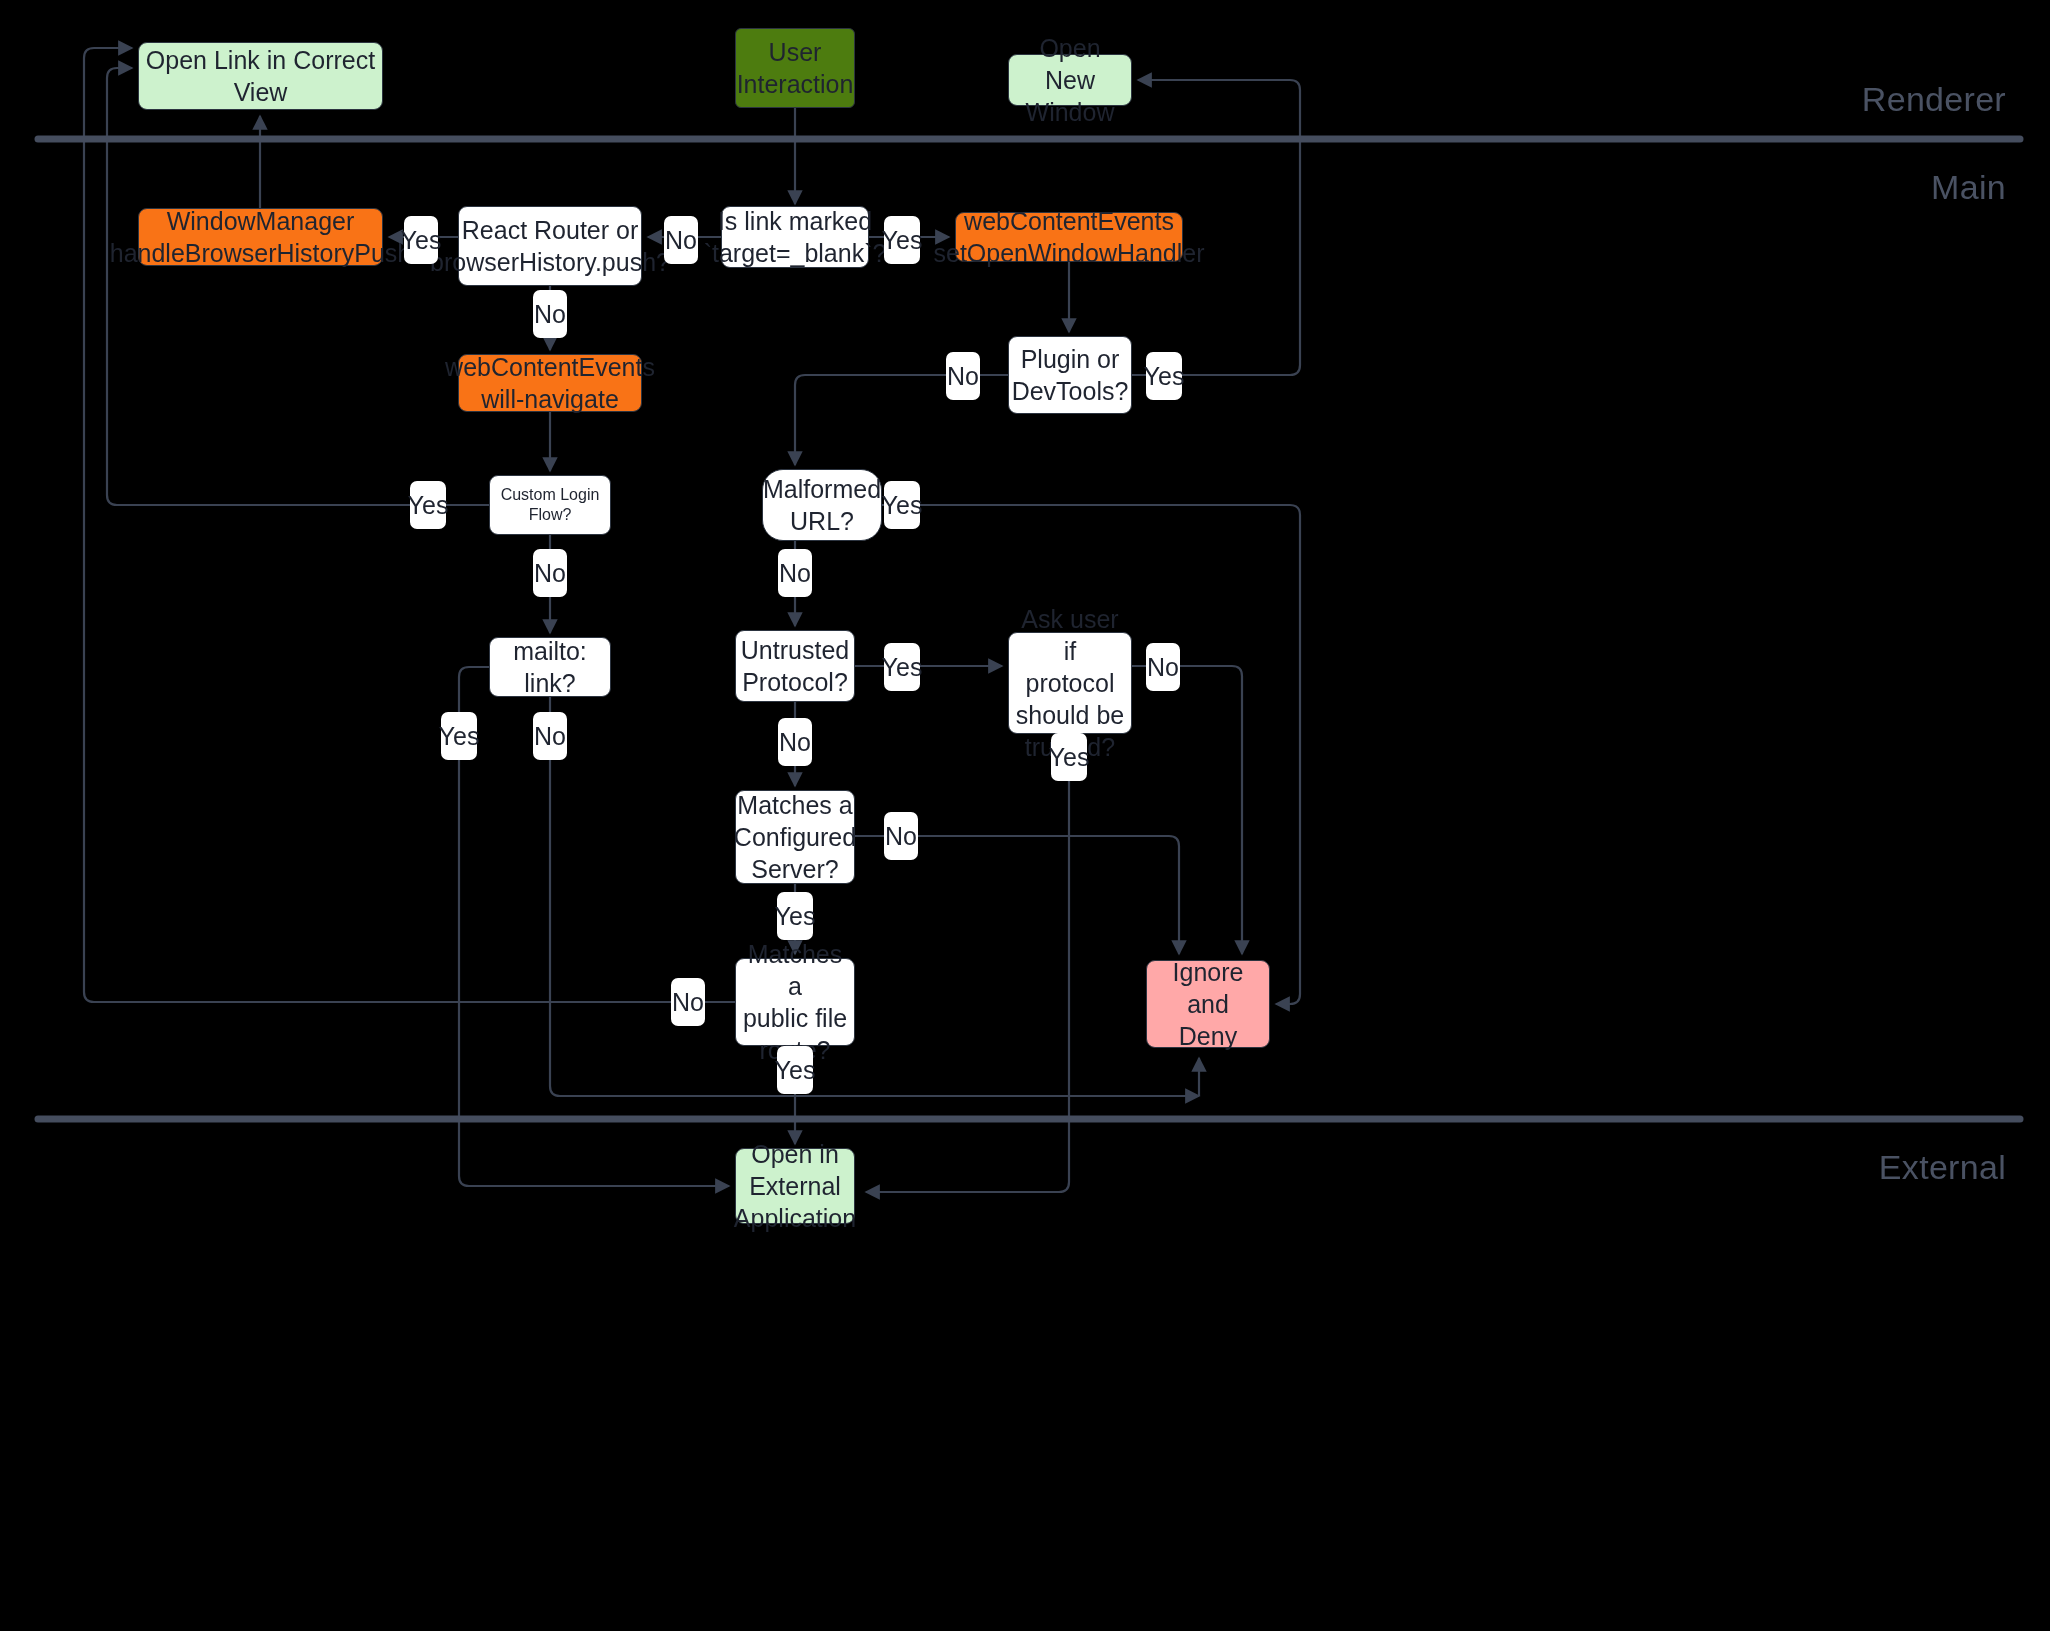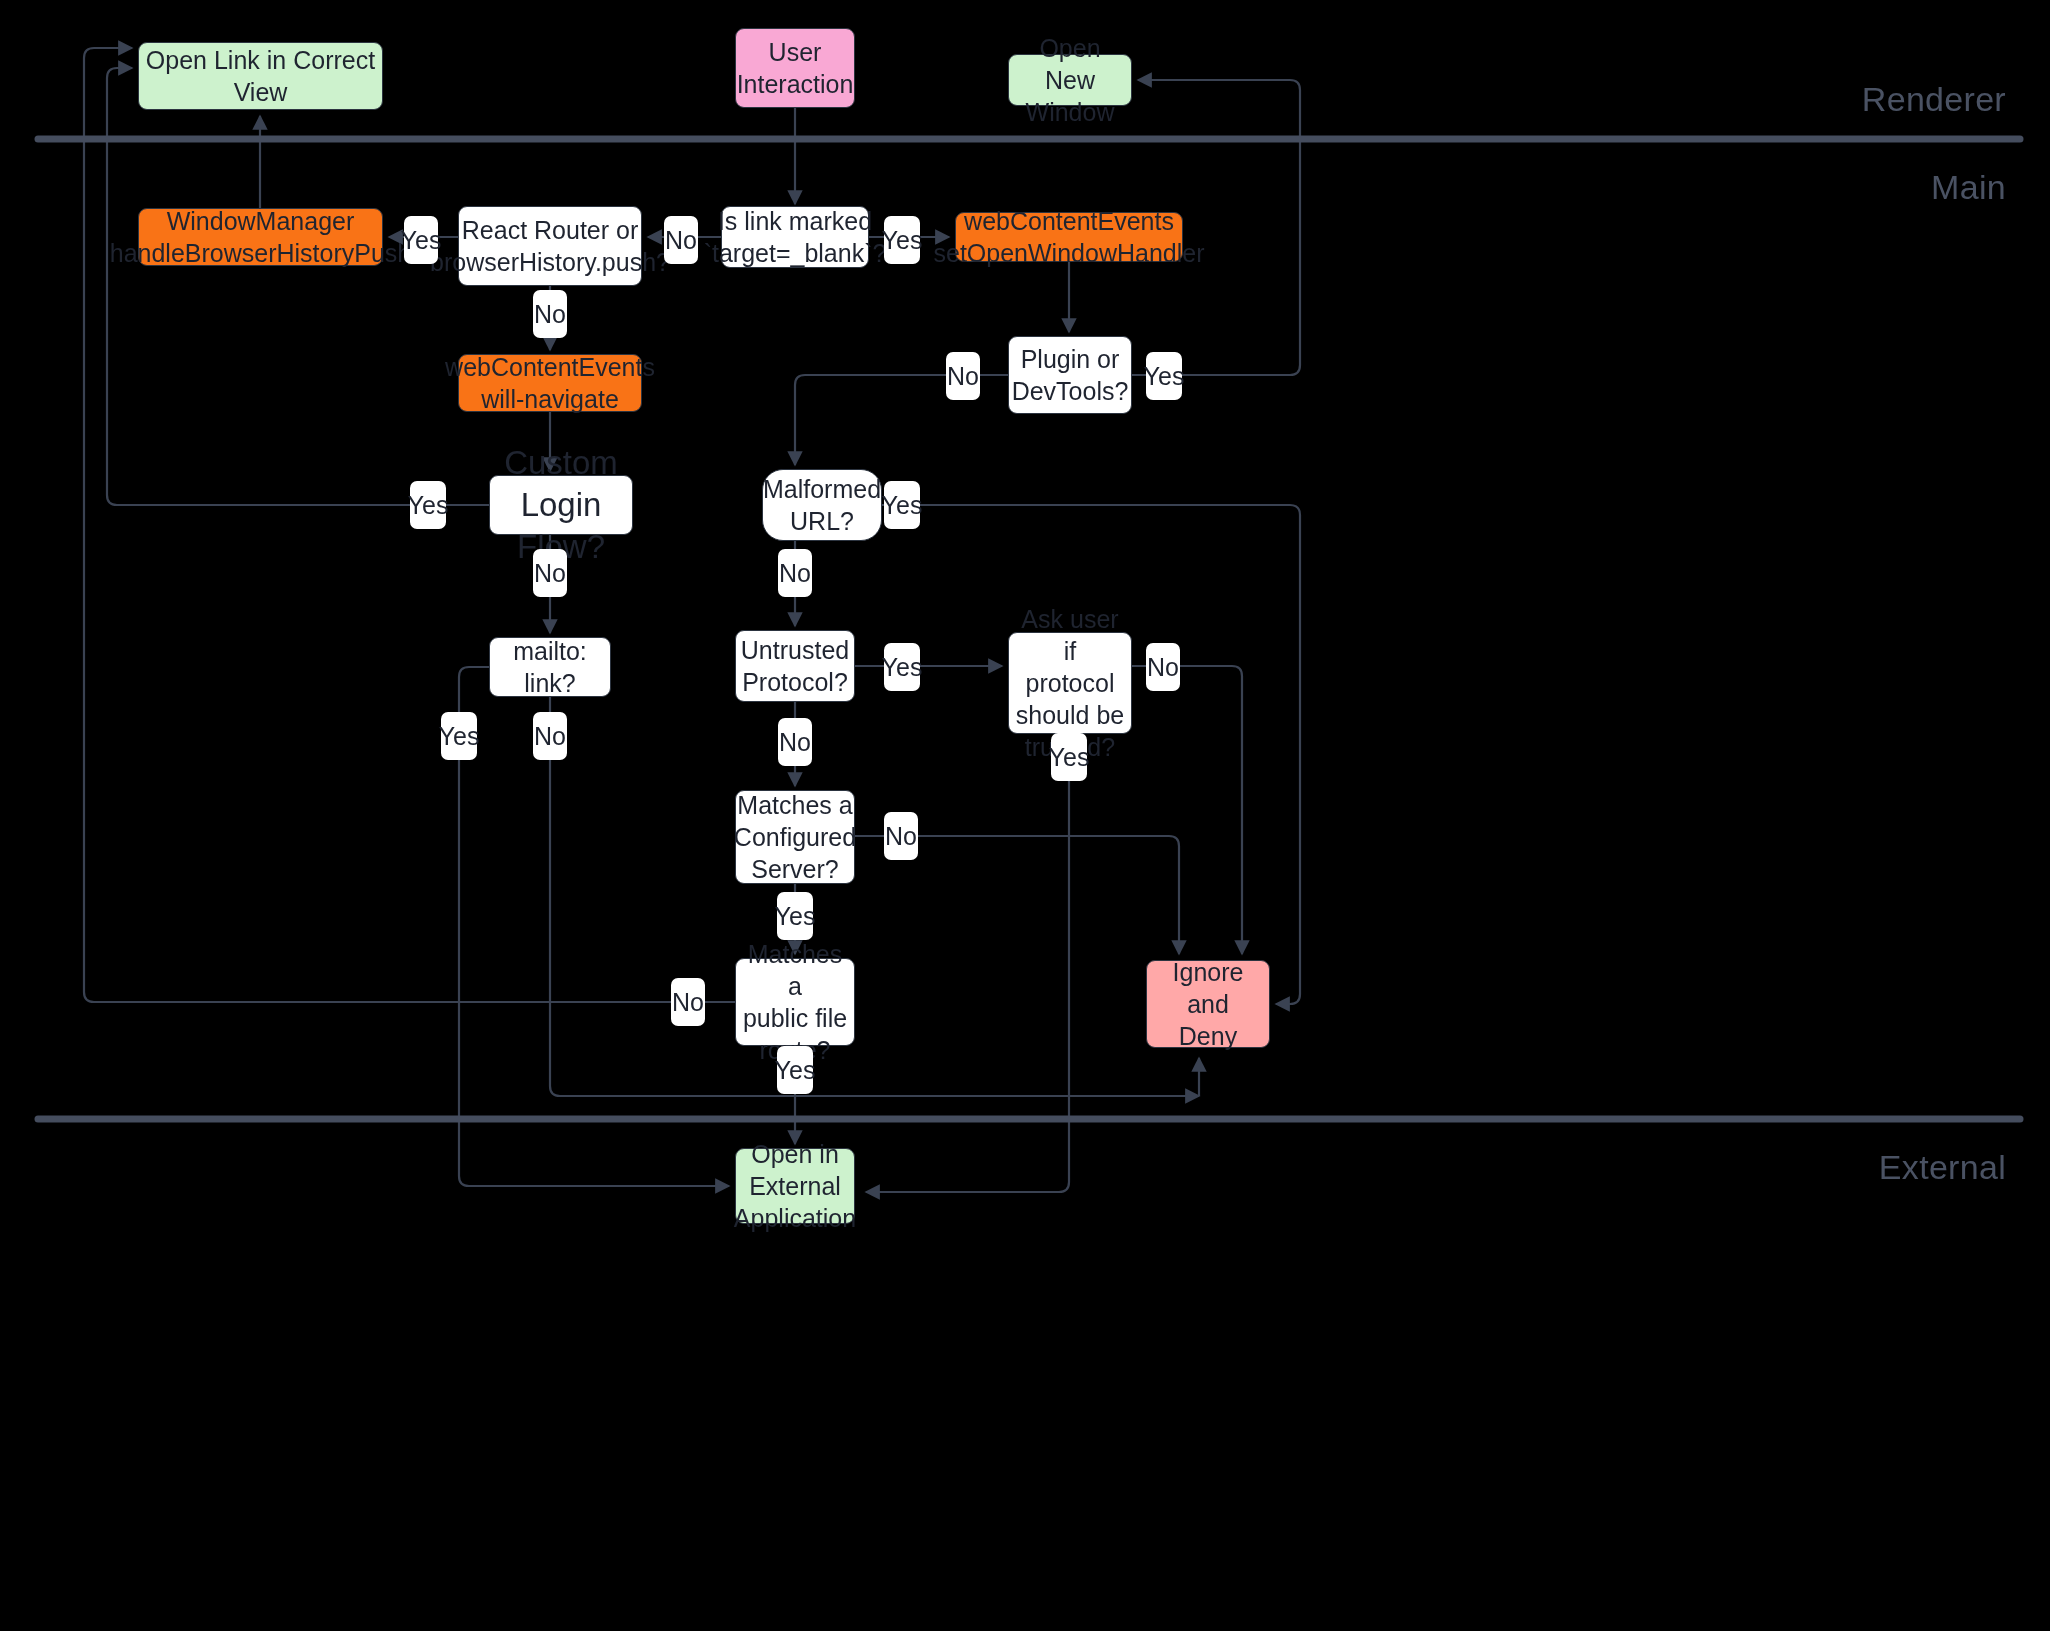--- a/index.html
+++ b/index.html
@@ -8,21 +8,21 @@
   svg#wires{position:absolute;left:0;top:0;width:2050px;height:1631px;}
 
   .node{position:absolute;box-sizing:border-box;display:flex;align-items:center;
         justify-content:center;text-align:center;border-radius:9px;
         border:1.6px solid #2c3440;color:#1f2430;line-height:1.28;}
   .node span{display:block;padding:4px 6px;}
 
   .n-white{background:#ffffff;}
   .n-green{background:#cdf2cd;}
   .n-blue{background:#f97316;}
-  .n-pink{background:#f9a8d4;}
+  .n-pink{background:#4d7c0f;border-radius:6px;}
   .n-red{background:#ffa8a8;}
 
   .elabel{position:absolute;box-sizing:border-box;background:#ffffff;border-radius:7px;
           display:flex;align-items:center;justify-content:center;color:#1f2430;
           font-size:25px;line-height:1;z-index:5;}
 
   .lane-label{position:absolute;color:#4a5263;font-size:34px;letter-spacing:.3px;}
 </style>
 </head>
 <body>
@@ -121,21 +121,21 @@
       <span>webContentEvents<br>setOpenWindowHandler</span>
     </div>
 
   <div class="node n-blue" style="left:458px;top:354px;width:184px;height:58px;font-size:25px;">
       <span>webContentEvents<br>will-navigate</span>
     </div>
   <div class="node n-white" style="left:1008px;top:336px;width:124px;height:78px;font-size:25px;">
       <span>Plugin or<br>DevTools?</span>
     </div>
 
-  <div class="node n-white" style="left:489px;top:475px;width:144px;height:60px;font-size:33px;">
+  <div class="node n-white" style="left:489px;top:475px;width:122px;height:60px;font-size:16px;">
       <span>Custom Login<br>Flow?</span>
     </div>
   <div class="node n-white" style="left:762px;top:469px;width:120px;height:72px;font-size:25px;border-radius:21px;">
       <span>Malformed<br>URL?</span>
     </div>
 
   <div class="node n-white" style="left:489px;top:637px;width:122px;height:60px;font-size:25px;">
       <span>mailto: link?</span>
     </div>
   <div class="node n-white" style="left:735px;top:630px;width:120px;height:72px;font-size:25px;">

